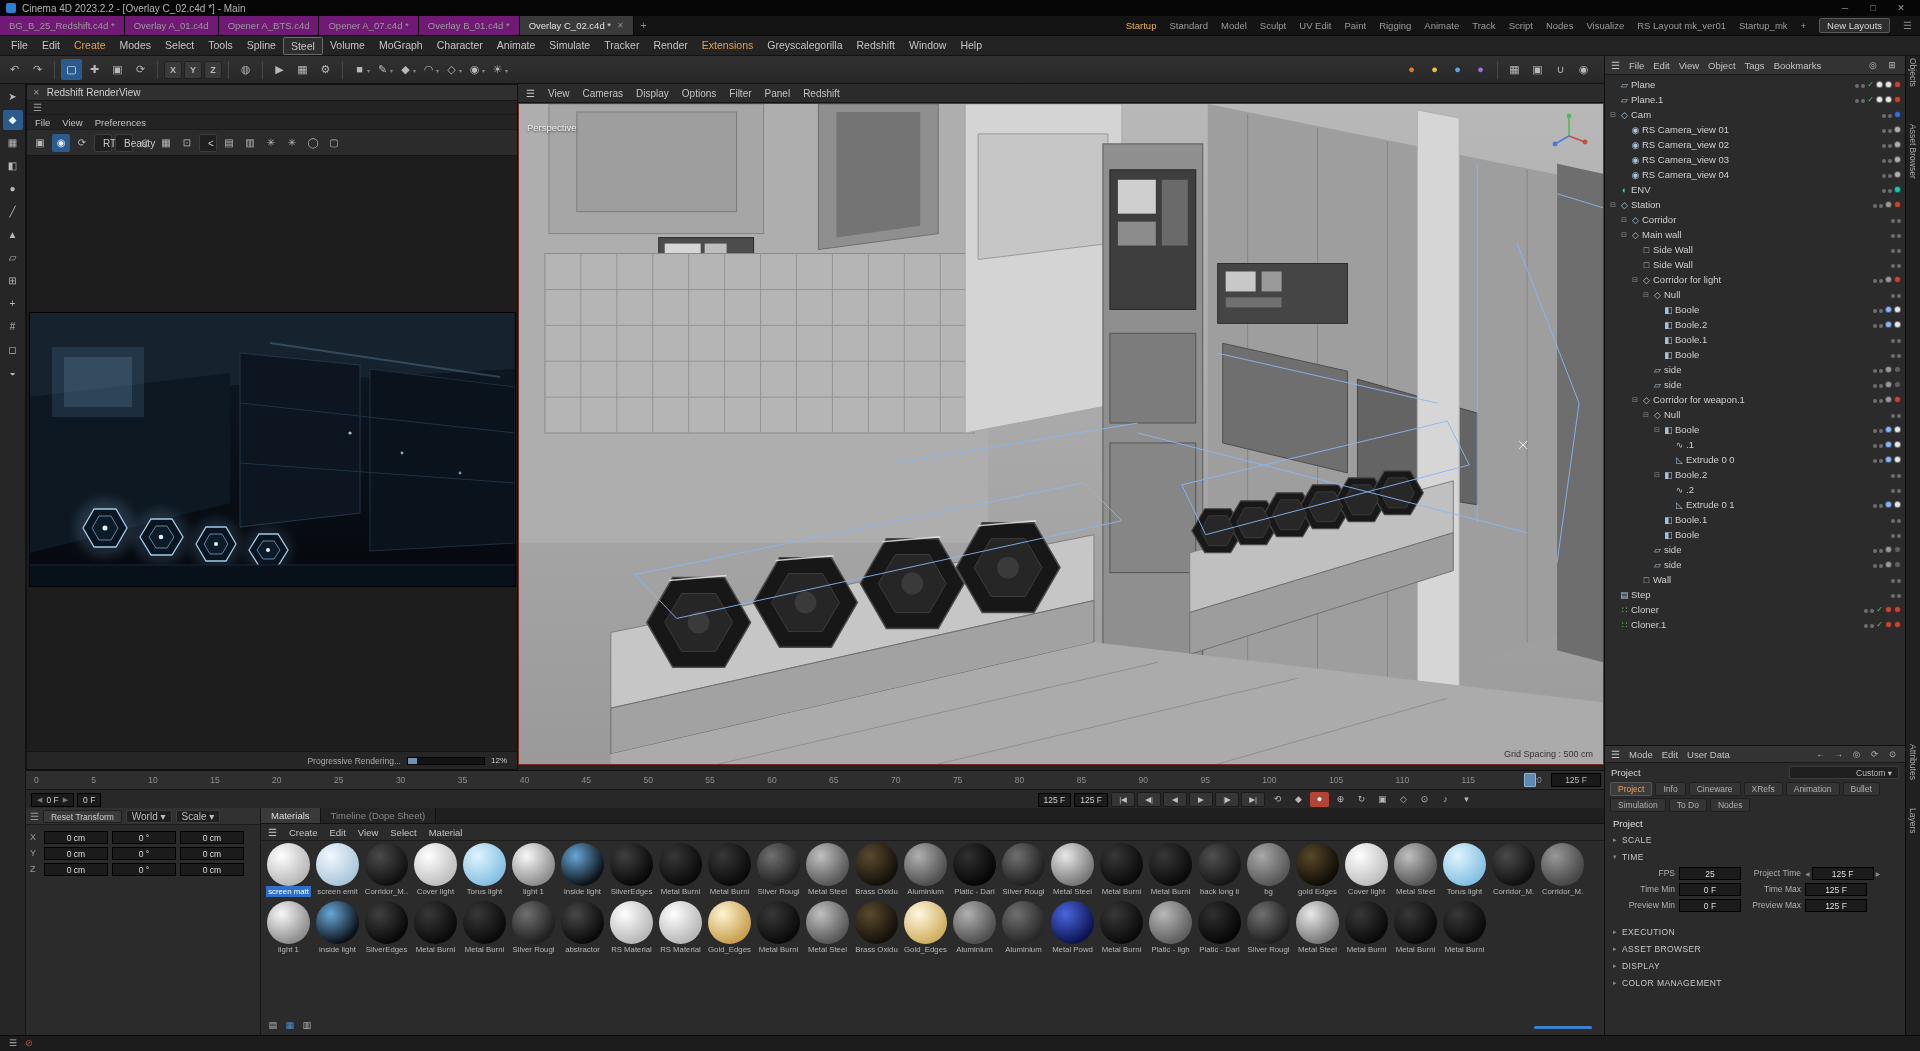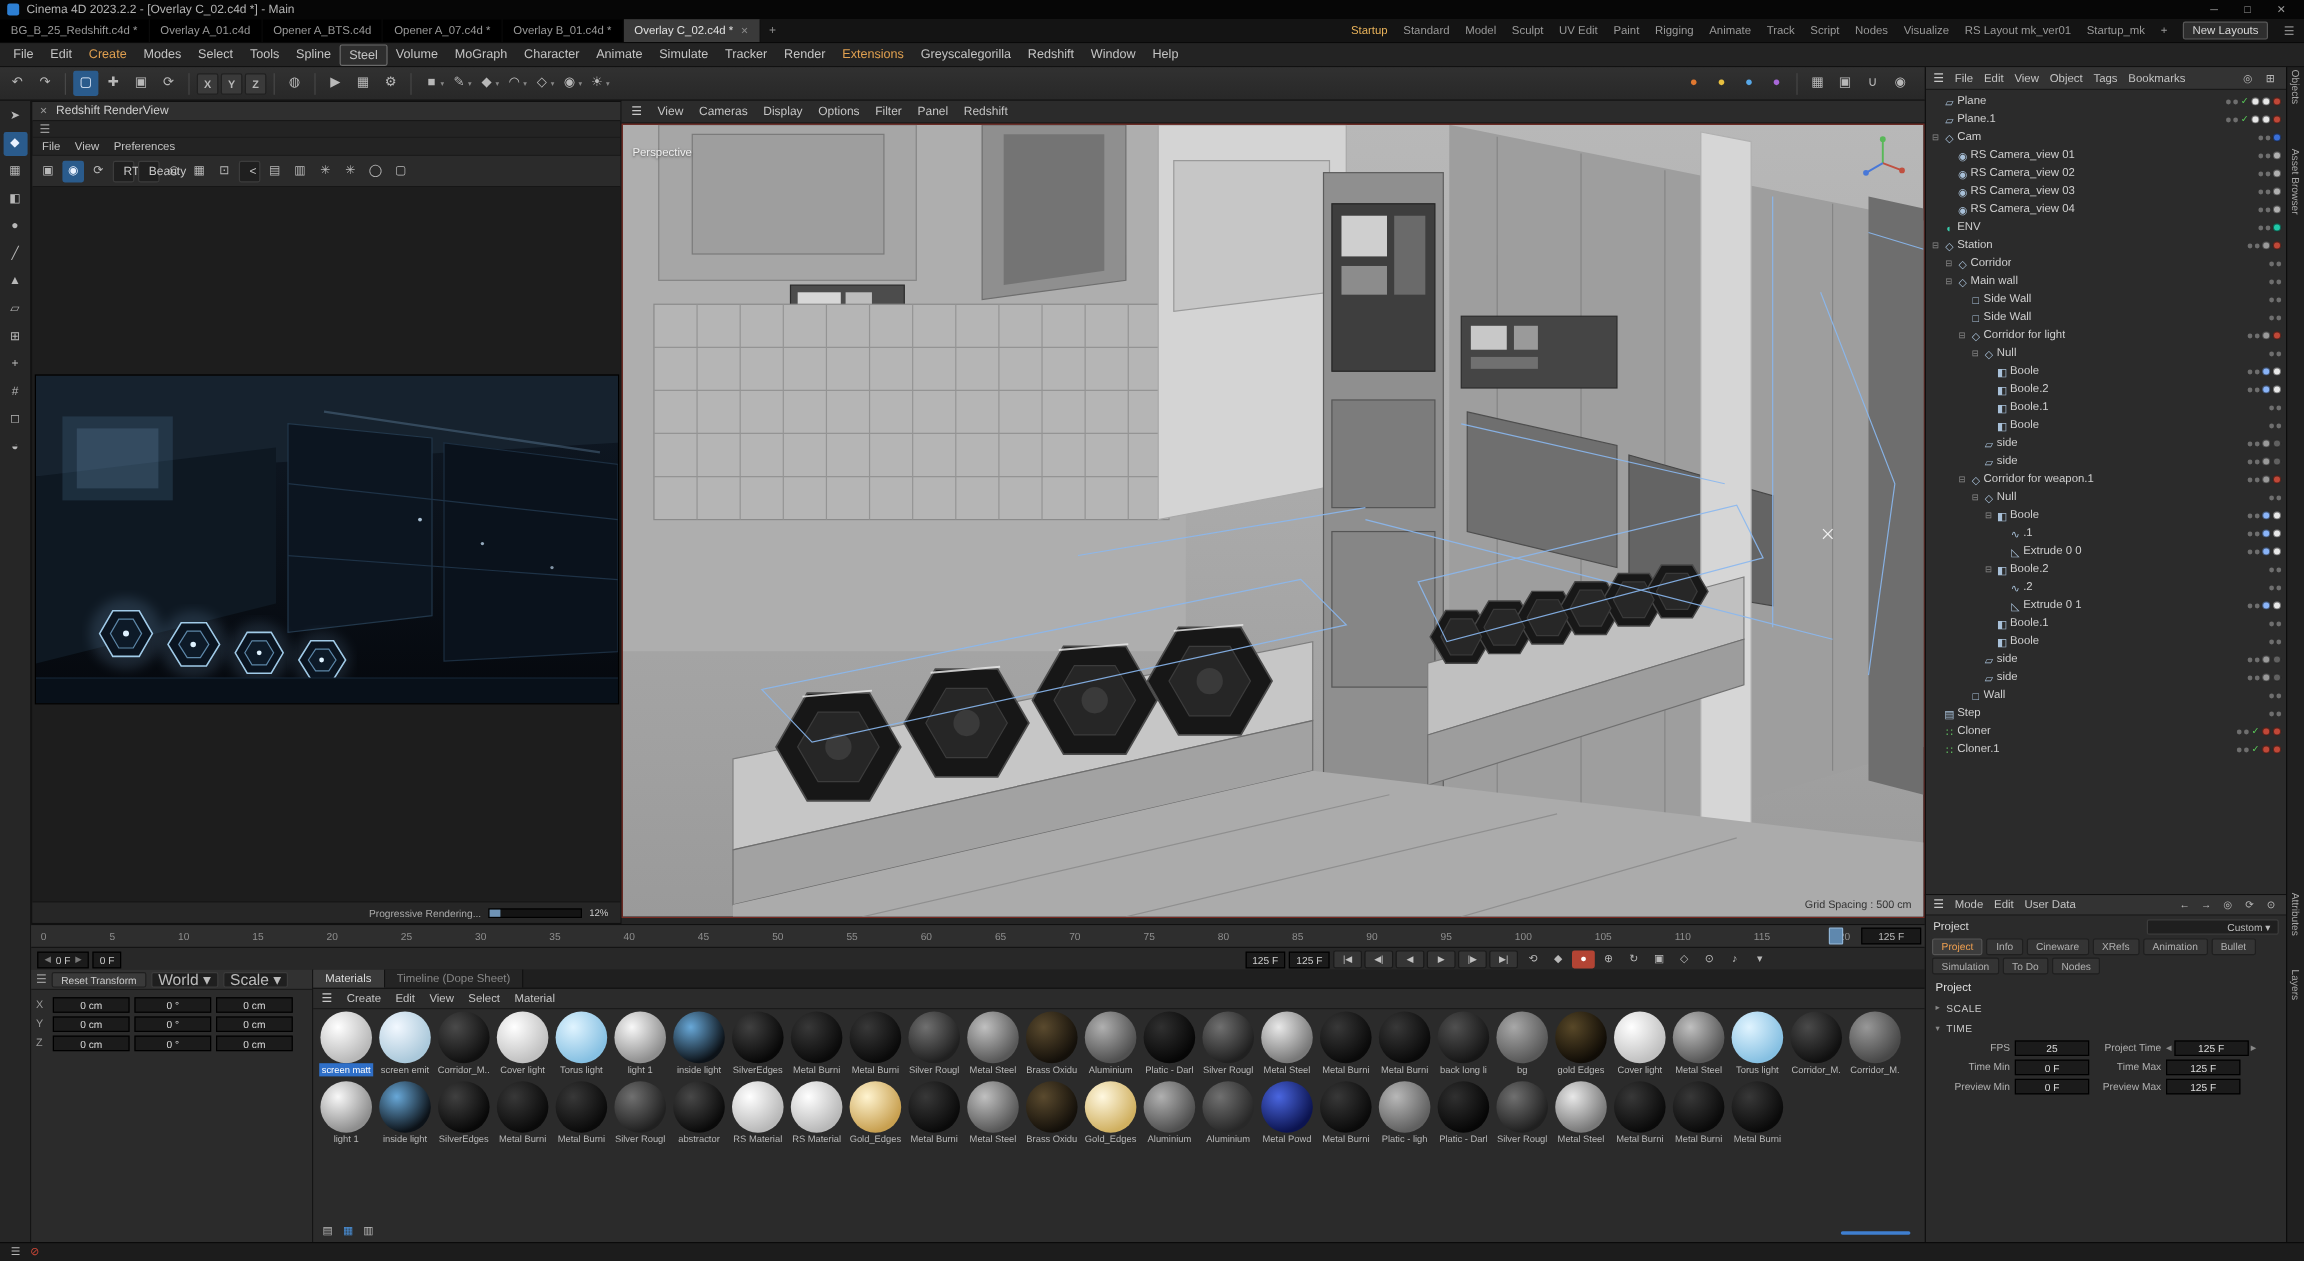--- a/index.html
+++ b/index.html
@@ -9,21 +9,21 @@
   .abs{position:absolute}
 
   
   #titlebar{left:0;top:0;width:1920px;height:16px;background:#060606;display:flex;align-items:center;padding:0 6px;color:#b4b4b4}
   #app-icon{width:10px;height:10px;background:#2d7fd3;border-radius:2px;margin-right:6px}
   #titlebar .wc{margin-left:auto;display:flex;gap:2px}
   #titlebar .wc span{width:26px;text-align:center;color:#9a9a9a;font-size:9px;cursor:default}
 
   
   #doctabs{left:0;top:16px;width:1920px;height:20px;background:#141414;display:flex;align-items:stretch;border-bottom:1px solid #090909}
-  .doctab{display:flex;align-items:center;gap:6px;padding:0 9px;font-size:9.5px;color:#9a9a9a;background:#000000;border-right:1px solid #0a0a0a;white-space:nowrap}
+  .doctab{display:flex;align-items:center;gap:6px;padding:0 9px;font-size:9.5px;color:#9a9a9a;background:#701a75;border-right:1px solid #0a0a0a;white-space:nowrap}
   .doctab.active{background:#3a3a3a;color:#e0e0e0}
   .doctab .tab-close{display:none;color:#8a8a8a;font-size:8px}
   .tab-add{width:20px;display:flex;align-items:center;justify-content:center;color:#8a8a8a}
   #layouts{margin-left:auto;display:flex;align-items:center;gap:13px;padding-right:8px}
   .layout-item{font-size:9.5px;color:#9a9a9a;white-space:nowrap}
   .layout-item.active{color:#e8b25a}
   #new-layouts{border:1px solid #5a5a5a;background:#2e2e2e;color:#d8d8d8;padding:1px 7px;font-size:9.5px;border-radius:2px}
   #layout-menu-icon{color:#8a8a8a}
 
   
@@ -103,21 +103,21 @@
   .tl-spacer{flex:1}
   .tl-btn{width:24px;height:15px;background:#353535;border:1px solid #1a1a1a;color:#c0c0c0;font-size:7.5px;display:flex;align-items:center;justify-content:center;border-radius:2px}
   #tl-icons .tb-icon{width:19px;height:15px;line-height:15px;font-size:9px}
   #tl-icons .tb-icon.active{background:#b34434;color:#fff}
 
   
   #coords{left:26px;top:808px;width:235px;height:227px;background:#2b2b2b;border-right:1px solid #141414}
   .co-header{height:17px;display:flex;align-items:center;gap:4px;padding:0 4px;background:#313131;border-bottom:1px solid #1a1a1a}
   .co-burger{color:#999}
   .co-btn{height:13px;line-height:12px;background:#3a3a3a;border:1px solid #1f1f1f;font-size:8.5px;padding:0 7px;color:#ccc;border-radius:2px}
-  .co-drop{height:13px;line-height:12px;background:#1f1f1f;border:1px solid #3c3c3c;font-size:13px;padding:0 5px;color:#bbb;border-radius:2px}
+  .co-drop{height:13px;line-height:12px;background:#1f1f1f;border:1px solid #3c3c3c;font-size:10px;padding:0 5px;color:#bbb;border-radius:2px}
   .co-grid{padding:4px 4px}
   .co-row{display:flex;align-items:center;gap:4px;height:16px}
   .co-axis{width:10px;font-size:9px;color:#999}
   .co-field{width:64px;height:13px;line-height:12px;background:#1b1b1b;border:1px solid #000;font-size:8.5px;color:#ddd;text-align:center}
 
   
   #materials{left:261px;top:808px;width:1343px;height:227px;background:#2b2b2b}
   .mat-tabs{height:16px;display:flex;align-items:stretch;background:#1f1f1f;border-bottom:1px solid #121212}
   .mat-tab{display:flex;align-items:center;padding:0 10px;font-size:9.5px;color:#888;background:#242424;border-right:1px solid #121212}
   .mat-tab.active{background:#3a3a3a;color:#ddd}
@@ -1308,20 +1308,39 @@
         </div>
         <div class="at-frow">
           <span class="at-flabel">Preview Min</span>
           <span class="at-field">0 F</span>
           <span class="at-flabel">Preview Max</span>
           <span class="f2wrap">
             <span class="at-field">125 F</span>
           </span>
         </div>
       </div>
+    <div style="margin-top:10px">
+
+    <div class="at-collapse">
+          <span class="at-arrow">▸</span>
+          <span>EXECUTION</span>
+        </div>
+        <div class="at-collapse">
+          <span class="at-arrow">▸</span>
+          <span>ASSET BROWSER</span>
+        </div>
+        <div class="at-collapse">
+          <span class="at-arrow">▸</span>
+          <span>DISPLAY</span>
+        </div>
+        <div class="at-collapse">
+          <span class="at-arrow">▸</span>
+          <span>COLOR MANAGEMENT</span>
+        </div>
+      </div>
   </div>
 
   <div id="rightstrip" class="abs">
     <span>
       
     <span class="v-tab" style="top: 2px;">Objects</span><span class="v-tab" style="top: 68px;">Asset Browser</span><span class="v-tab" style="top: 688px;">Attributes</span><span class="v-tab" style="top: 752px;">Layers</span></span>
   </div>
 
   <div id="statusbar" class="abs">
     <span class="icon-strip">

